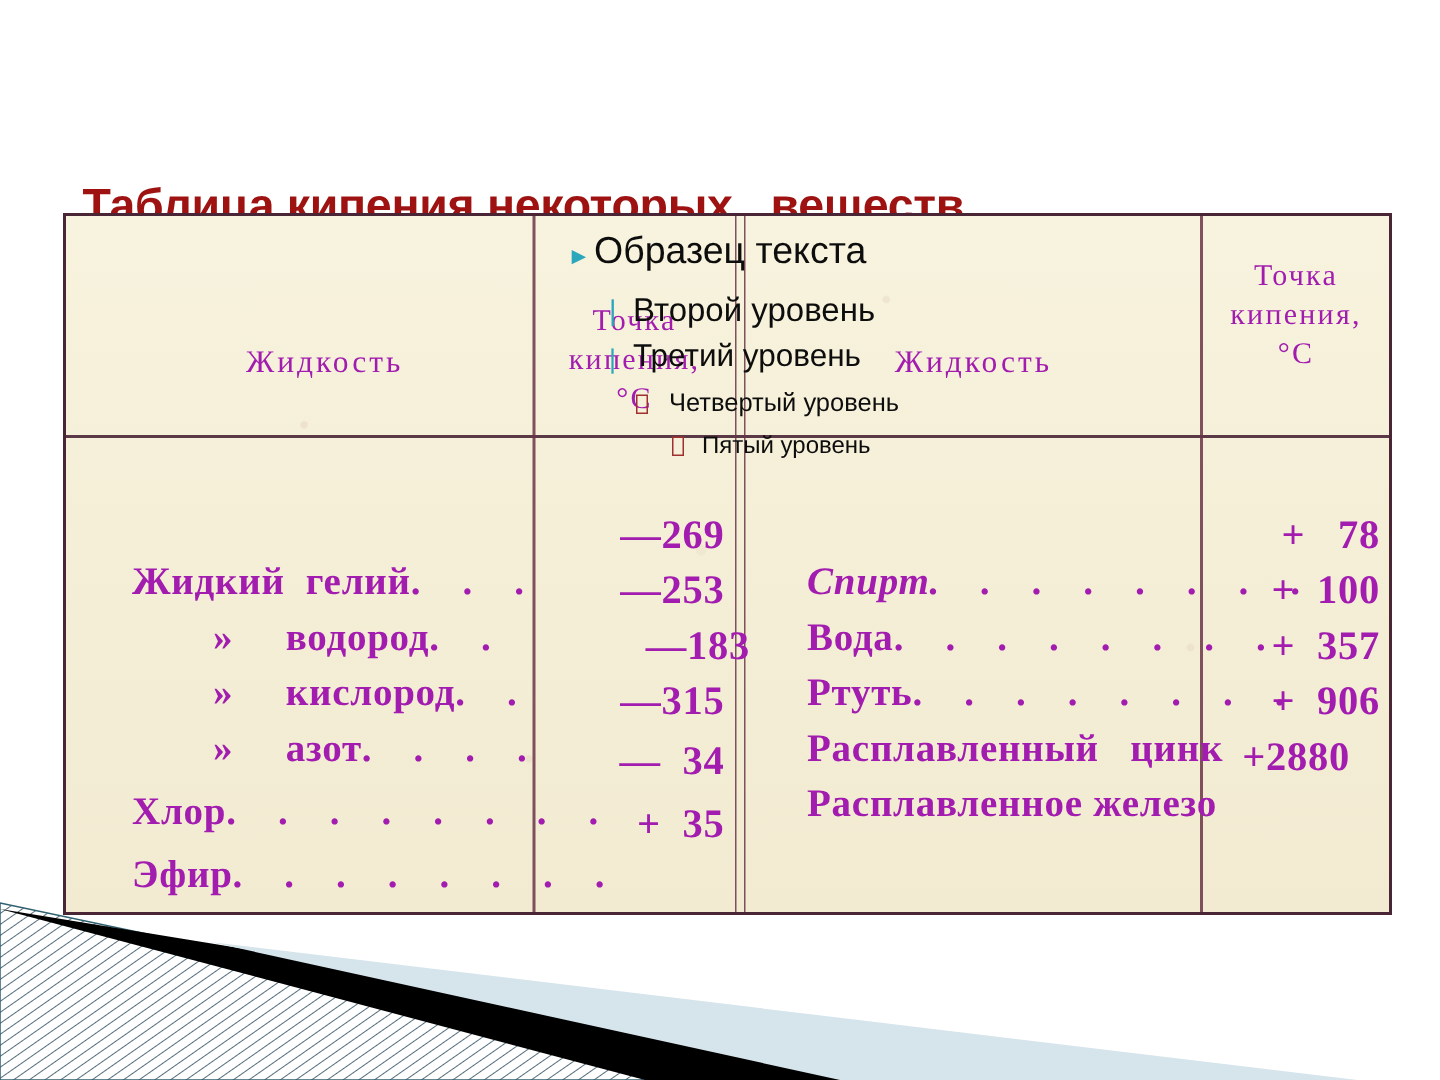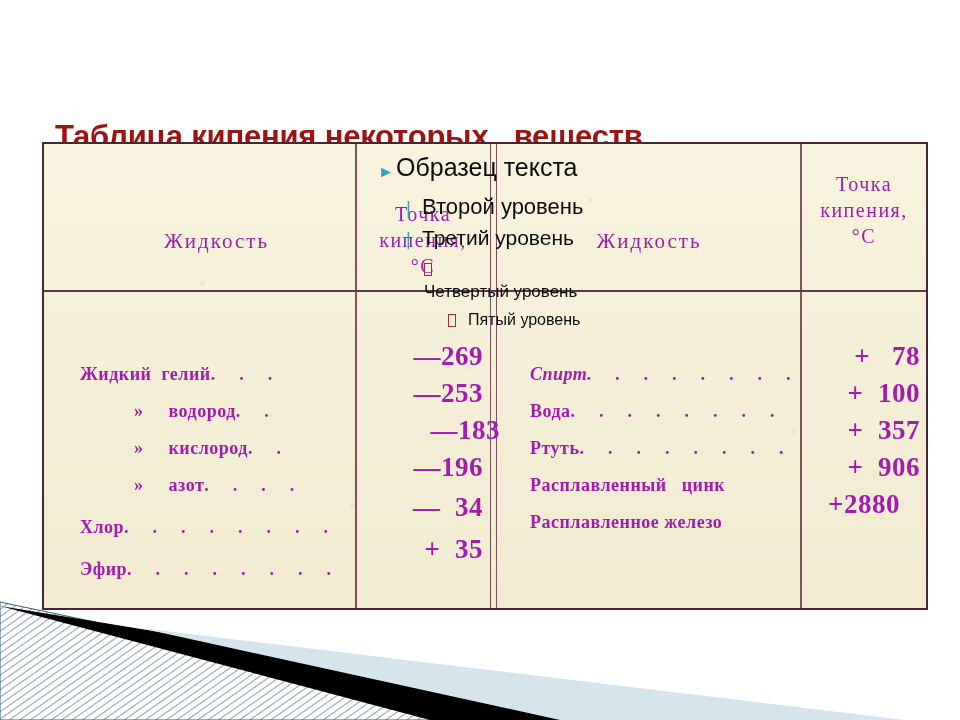--- a/index.html
+++ b/index.html
@@ -64,21 +64,21 @@
   }
   .hdr{
     font-size:21px;
     letter-spacing:2px;
     text-align:center;
     font-weight:normal;
   }
   .hdr.small{font-size:20px;letter-spacing:1.5px;line-height:25px;}
 
   .rowname{
-    font-size:18px;
+    font-size:26px;
     letter-spacing:0.5px;
     font-weight:600;
   }
   .rowval{
     font-size:27px;
     font-weight:600;
     text-align:right;
     letter-spacing:0.5px;
   }
   .dots{letter-spacing:5px;font-weight:700;}
@@ -95,21 +95,21 @@
   .ph-line{display:flex;align-items:flex-start;}
   .ph-bullet{flex:0 0 auto;display:inline-block;text-align:left;}
   .ph-text{flex:0 1 auto;white-space:nowrap;}
 
   .lvl1{font-size:25px;line-height:30px;margin-left:0px;}
   .lvl1 .ph-bullet{color:#2aa7bd;font-size:16px;width:18px;margin-top:5px;}
   .lvl2{font-size:22px;line-height:28px;margin-left:28px;margin-top:6px;}
   .lvl2 .ph-bullet{color:#2aa7bd;font-size:19px;width:16px;margin-top:1px;}
   .lvl3{font-size:21px;line-height:26px;margin-left:28px;margin-top:3px;}
   .lvl3 .ph-bullet{color:#2aa7bd;font-size:18px;width:16px;margin-top:1px;}
-  .lvl4{font-size:17px;line-height:22px;margin-left:46px;margin-top:6px;flex-direction:column;}
+  .lvl4{font-size:17px;line-height:22px;margin-left:46px;margin-top:6px;}
   .lvl4 .ph-bullet{width:22px;margin-top:1px;}
   .lvl5{font-size:16px;line-height:21px;margin-left:70px;margin-top:6px;}
   .lvl5 .ph-bullet{width:20px;margin-top:1px;}
   .tofu{
     display:inline-block;
     width:8px;height:13px;
     border:1.5px solid #a03030;
     box-sizing:border-box;
     vertical-align:-1px;
   }
@@ -156,21 +156,21 @@
   <div class="scan-txt rowval" style="left:311px; top:234px; width:128px;">—253</div>
 
   <div class="scan-txt rowname" style="left:70px;  top:273px;">
     <span>»     кислород</span><span class="dots">.  .</span>
   </div>
   <div class="scan-txt rowval" style="left:311px; top:271px; width:128px;padding-left:17px;">—183</div>
 
   <div class="scan-txt rowname" style="left:70px;  top:310px;">
     <span>»     азот</span><span class="dots">.  .  .  .</span>
   </div>
-  <div class="scan-txt rowval" style="left:311px; top:308px; width:128px;">—196</div>
+  <div class="scan-txt rowval" style="left:311px; top:308px; width:128px;">—315</div>
 
   <div class="scan-txt rowname" style="left:16px;  top:352px;">
     <span>Хлор</span><span class="dots">.  .  .  .  .  .  .  .</span>
   </div>
   <div class="scan-txt rowval" style="left:311px; top:348px; width:128px;">—  34</div>
 
   <div class="scan-txt rowname" style="left:16px;  top:394px;">
     <span>Эфир</span><span class="dots">.  .  .  .  .  .  .  .</span>
   </div>
   <div class="scan-txt rowval" style="left:311px; top:390px; width:128px;">+  35</div>

